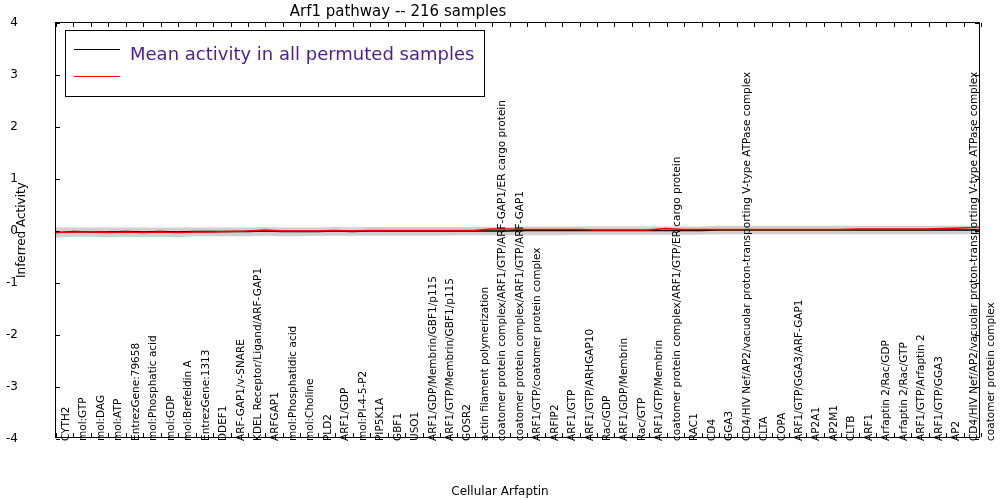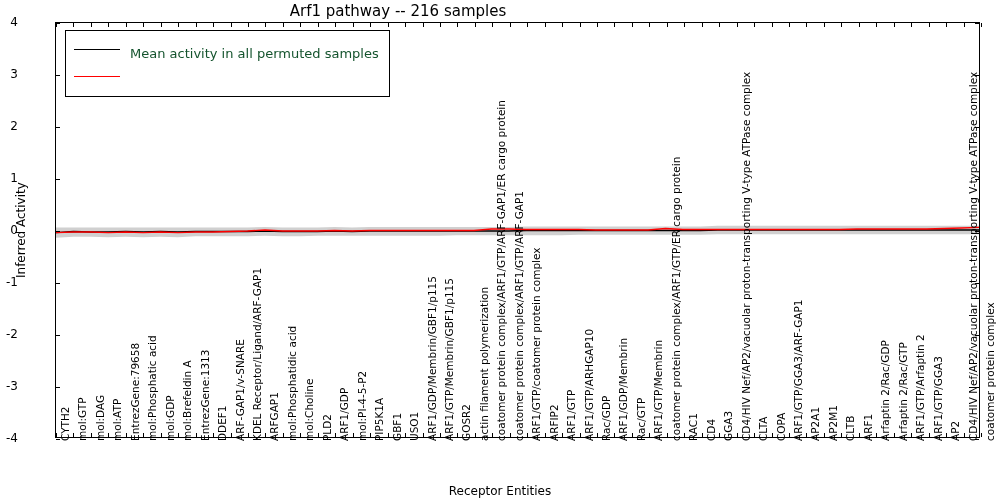--- a/index.html
+++ b/index.html
@@ -84,21 +84,21 @@
     position:absolute;
     left:65px; top:30px;
     border:1px solid #000;
     background:#fff;
     padding:5px 10px 6px 8px;
     box-sizing:border-box;
   }
   .legrow { display:flex; align-items:center; height:27px; }
   .legline { width:46px; height:0; border-top:1.6px solid #000; margin-right:10px; }
   .legline.red { border-top-color:#ff0000; }
-  .legtext { font-size:13px; color:#14532d;margin-top:8px; }
+  .legtext { font-size:18px; color:#4c1d95;margin-top:8px; }
 
   
   #series { position:absolute; left:0; top:0; width:100%; height:100%; }
 </style>
 </head>
 <body>
 
 <div id="root">
 
   <div class="title">Arf1 pathway -- 216 samples</div>
@@ -301,21 +301,21 @@
       <div class="xtlabel" style="left: 861.83px; top: 441px;">ARF1</div>
       <div class="xtlabel" style="left: 879.283px; top: 441px;">Arfaptin 2/Rac/GDP</div>
       <div class="xtlabel" style="left: 896.736px; top: 441px;">Arfaptin 2/Rac/GTP</div>
       <div class="xtlabel" style="left: 914.189px; top: 441px;">ARF1/GTP/Arfaptin 2</div>
       <div class="xtlabel" style="left: 931.642px; top: 441px;">ARF1/GTP/GGA3</div>
       <div class="xtlabel" style="left: 949.094px; top: 441px;">AP2</div>
       <div class="xtlabel" style="left: 966.547px; top: 441px;">CD4/HIV Nef/AP2/vacuolar proton-transporting V-type ATPase complex</div>
       <div class="xtlabel" style="left: 984px; top: 441px;">coatomer protein complex</div>
     </div>
 
-  <div class="xlabel">Receptor Entities</div>
+  <div class="xlabel">Cellular Arfaptin</div>
 
   <div id="legend">
     <div class="legrow">
       <span class="legline"></span>
       <span class="legtext">Mean activity in all permuted samples</span>
     </div>
     <div class="legrow">
       <span class="legline red"></span>
     </div>
   </div>

